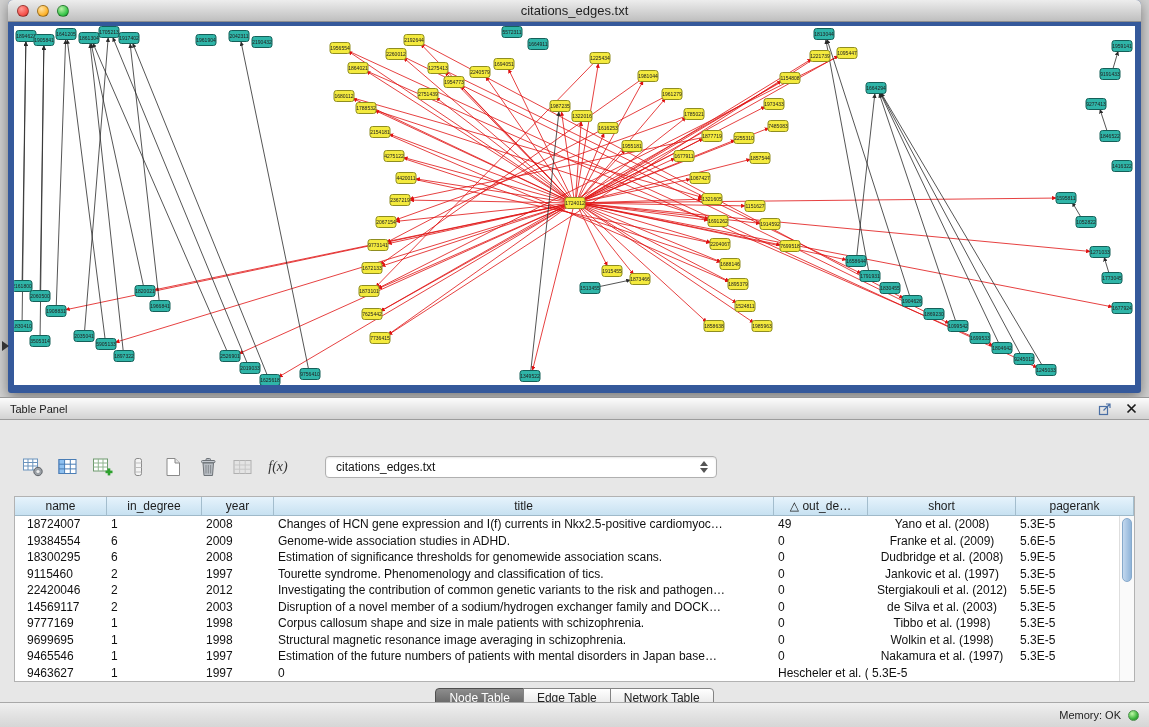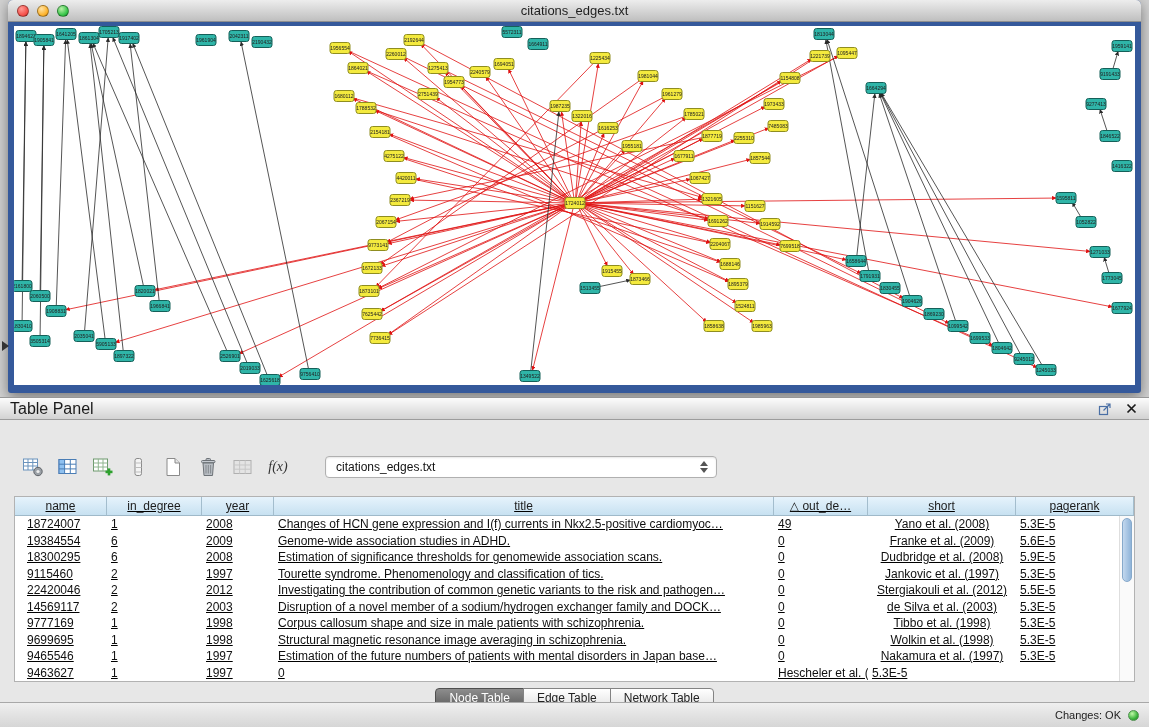--- a/index.html
+++ b/index.html
@@ -46,21 +46,21 @@
   
   .table-panel{
     position:absolute; left:0; top:397px; width:1149px; bottom:0;
     background:#e7e7e7; border-top:1px solid #979797;
   }
   .panel-header{
     height:22px; background:linear-gradient(#fcfcfc,#d2d2d2);
     border-bottom:1px solid #9c9c9c;
     display:flex; align-items:center; padding:0 12px 0 10px;
   }
-  .panel-title{ font-size:16px; color:#1a1a1a; }
+  .panel-title{ font-size:11px; color:#1a1a1a; }
   .panel-header .hdr-icons{ margin-left:auto; display:flex; gap:14px; align-items:center; }
   .icon-btn{ background:none; border:none; cursor:default; display:flex; align-items:center; justify-content:center; }
 
   .toolbar{
     display:flex; align-items:center; gap:9px;
     padding:28px 14px 10px 20px; height:76px;
   }
   .tool{ width:26px; height:26px; background:none; border:none; display:flex; align-items:center; justify-content:center; }
   .fx{ font-family:"Liberation Serif", serif; font-style:italic; font-size:14px; color:#333; }
   .sp{ width:16px; }
@@ -75,21 +75,21 @@
   .combo .val{ flex:1; overflow:hidden; white-space:nowrap; }
   .stepper{ display:flex; flex-direction:column; align-items:center; gap:2px; width:14px; }
   .stepper .up{ width:0;height:0;border-left:4px solid transparent;border-right:4px solid transparent;border-bottom:5px solid #555; }
   .stepper .dn{ width:0;height:0;border-left:4px solid transparent;border-right:4px solid transparent;border-top:5px solid #555; }
 
   
   .table-wrap{
     position:relative; margin:0 14px; height:186px;
     background:#fff; border:1px solid #b2b2b2; overflow:hidden;
   }
-  .trow{ display:grid; grid-template-columns:92px 95px 72px 500px 94px 148px 1fr;text-decoration:underline; }
+  .trow{ display:grid; grid-template-columns:92px 95px 72px 500px 94px 148px 1fr; }
   .hcell{
     height:19px; line-height:18px; text-align:center; font-size:12px; color:#1c1c1c;
     background:linear-gradient(#e6f3fc,#c7e1f1);
     border-right:1px solid #a3bdcd; border-bottom:1px solid #9fb9c9;
     overflow:hidden; white-space:nowrap;
   }
   .rows{ margin-right:16px; }
   .brow{ height:16.5px; }
   .bcell{ font-size:12px; line-height:16.5px; padding:0 4px; white-space:nowrap; overflow:hidden; color:#101010; }
   .bcell.col0{ padding-left:12px; }
@@ -857,16 +857,16 @@
     </div>
   </div>
 
   <div class="tabs">
       <button class="tab sel">Node Table</button>
       <button class="tab">Edge Table</button>
       <button class="tab">Network Table</button>
     </div>
 
   <div class="statusbar">
-    <span class="mem">Changes: OK</span>
+    <span class="mem">Memory: OK</span>
     <span class="led"></span>
   </div>
 </div>
 
 </body></html>

